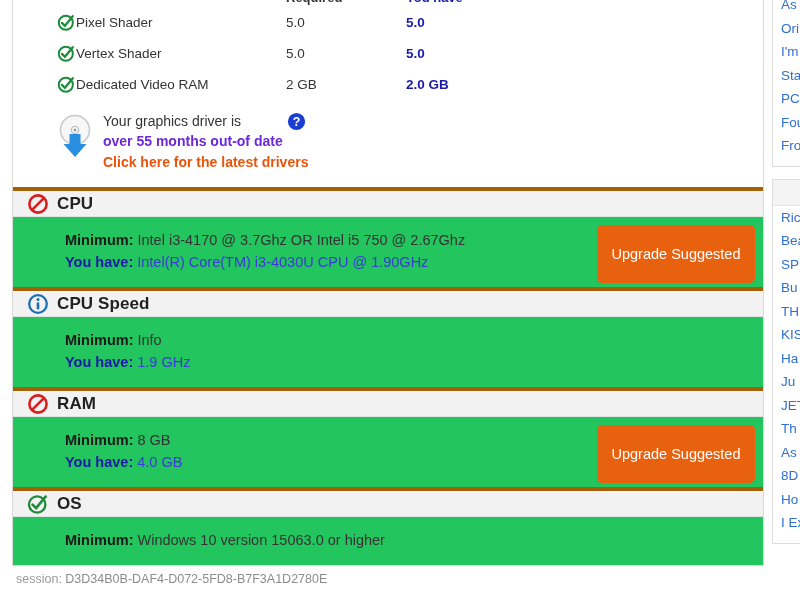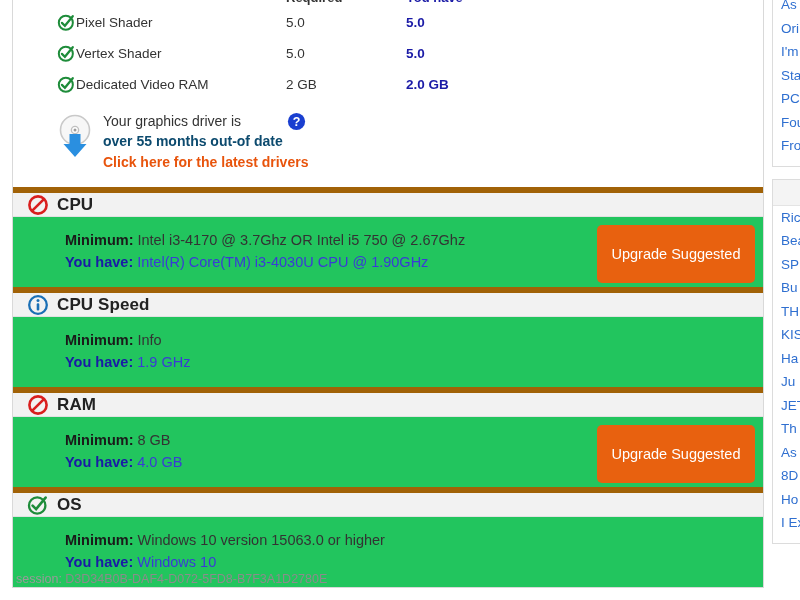--- a/index.html
+++ b/index.html
@@ -45,31 +45,31 @@
     display: flex; align-items: flex-start;
     padding: 10px 0 14px 40px;
   }
   .driver-icon { width: 46px; flex: 0 0 46px; padding-top: 2px; }
   .driver-text { padding-left: 4px; padding-top: 2px; }
   .driver-l1 {
     font-size: 14px; color: #333; line-height: 19px;
     display: flex; align-items: center;
   }
   .driver-l1 .q-help { margin-left: 46px; display: inline-flex; }
-  .driver-l2 { font-size: 14px; font-weight: bold; color: #0c4a6e; line-height: 21px; }
+  .driver-l2 { font-size: 14px; font-weight: bold; color: #6d28d9; line-height: 21px; }
   .driver-l3 {
     font-size: 14px; font-weight: bold; color: #e8540c;
     line-height: 21px; cursor: pointer;
   }
 
   
   .req-block { position: relative; }
   .req-head {
     background: #f2f2f2;
-    border-top: 6px solid #a16207;
+    border-top: 4px solid #a16207;
     border-bottom: 1px solid #e2e2e2;
     height: 30px;
     display: flex; align-items: center;
     padding-left: 14px;
   }
   .req-head .r-ico { width: 24px; height: 24px; flex: 0 0 24px; display:flex; align-items:center; }
   .req-head .r-title {
     font-size: 17px; font-weight: bold; color: #222;
     margin-left: 6px; letter-spacing: .1px;
   }
@@ -274,24 +274,20 @@
             <path d="M5.6 11.6 L9.1 15.1 L18.6 3.6" fill="none" stroke="#1e8c3a" stroke-width="2.6" stroke-linecap="round"></path>
           </svg>
         </span>
         <span class="r-title">OS</span>
       </div>
       <div class="req-body">
         <div class="req-line">
           <span class="lbl-min">Minimum:</span>
           <span>Windows 10 version 15063.0 or higher</span>
         </div>
-        <div class="req-line">
-          <span class="lbl-have">You have:</span>
-          <span class="val-have">Windows 10</span>
-        </div>
       </div>
     </div>
 
   </div>
 
   <div class="session-bar">
     <span>session:</span>
     <span class="sid">D3D34B0B-DAF4-D072-5FD8-B7F3A1D2780E</span>
   </div>
 

